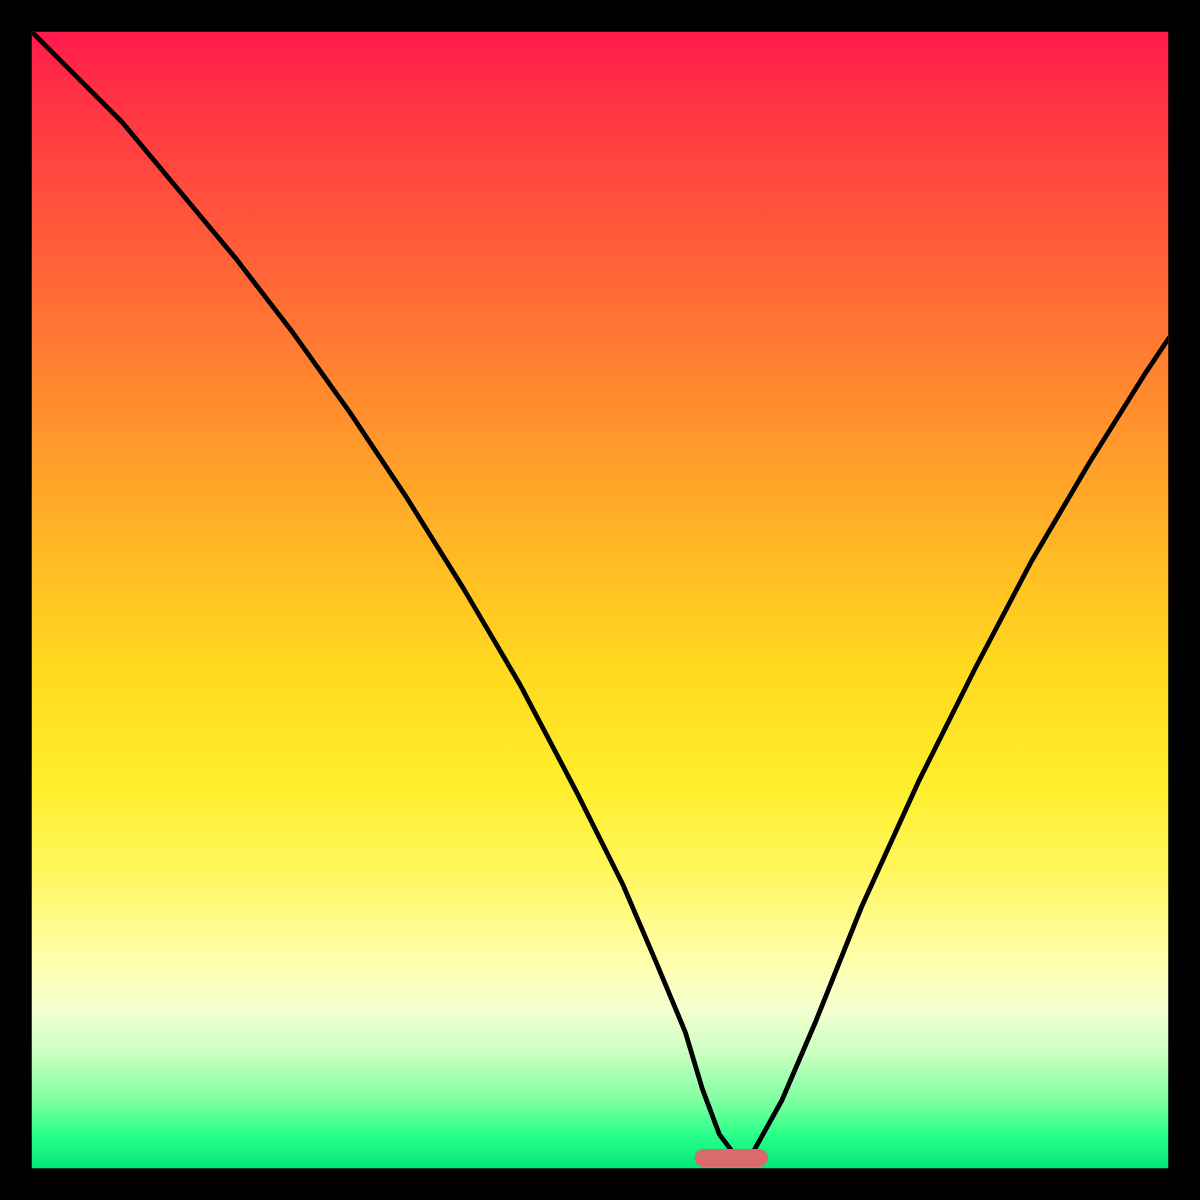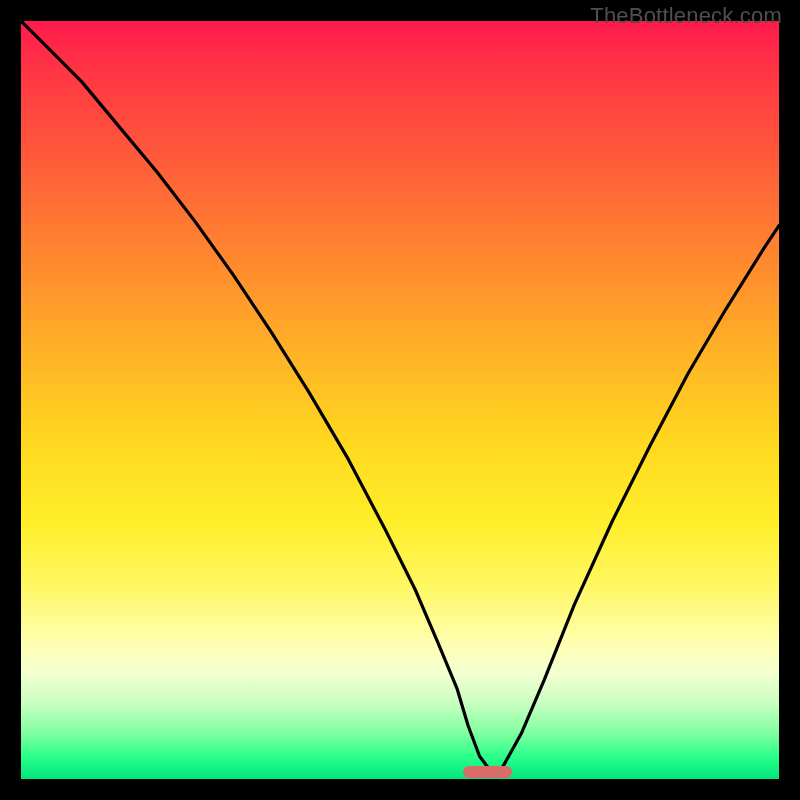--- a/index.html
+++ b/index.html
@@ -78,14 +78,13 @@
   <div class="plot-area">
     <div class="gradient"></div>
 
     <svg class="curve-svg" viewBox="0 0 758 758" preserveAspectRatio="none">
       <path id="curve-path" fill="none" stroke="#000000" stroke-width="3.2" stroke-linecap="round" stroke-linejoin="round" d="M 0.00 0.00 L 22.74 22.74 L 60.64 60.64 L 98.54 106.12 L 136.44 151.60 L 174.34 200.87 L 212.24 253.93 L 250.14 310.78 L 288.04 371.42 L 325.94 435.85 L 363.84 507.86 L 394.16 568.50 L 416.90 621.56 L 435.85 667.04 L 447.22 704.94 L 458.59 735.26 L 469.96 750.42 L 481.33 746.63 L 500.28 712.52 L 523.02 659.46 L 553.34 583.66 L 591.24 500.28 L 629.14 424.48 L 667.04 352.47 L 704.94 288.04 L 742.84 227.40 L 758.00 204.66"></path>
     </svg>
 
     <div id="marker" class="marker" style="left: 441.535px; top: 745px; width: 49.27px; height: 12px;"></div>
   </div>
 
-  <div class="attribution">TheBottleneck.com</div>
 </div>
 
 </body></html>

